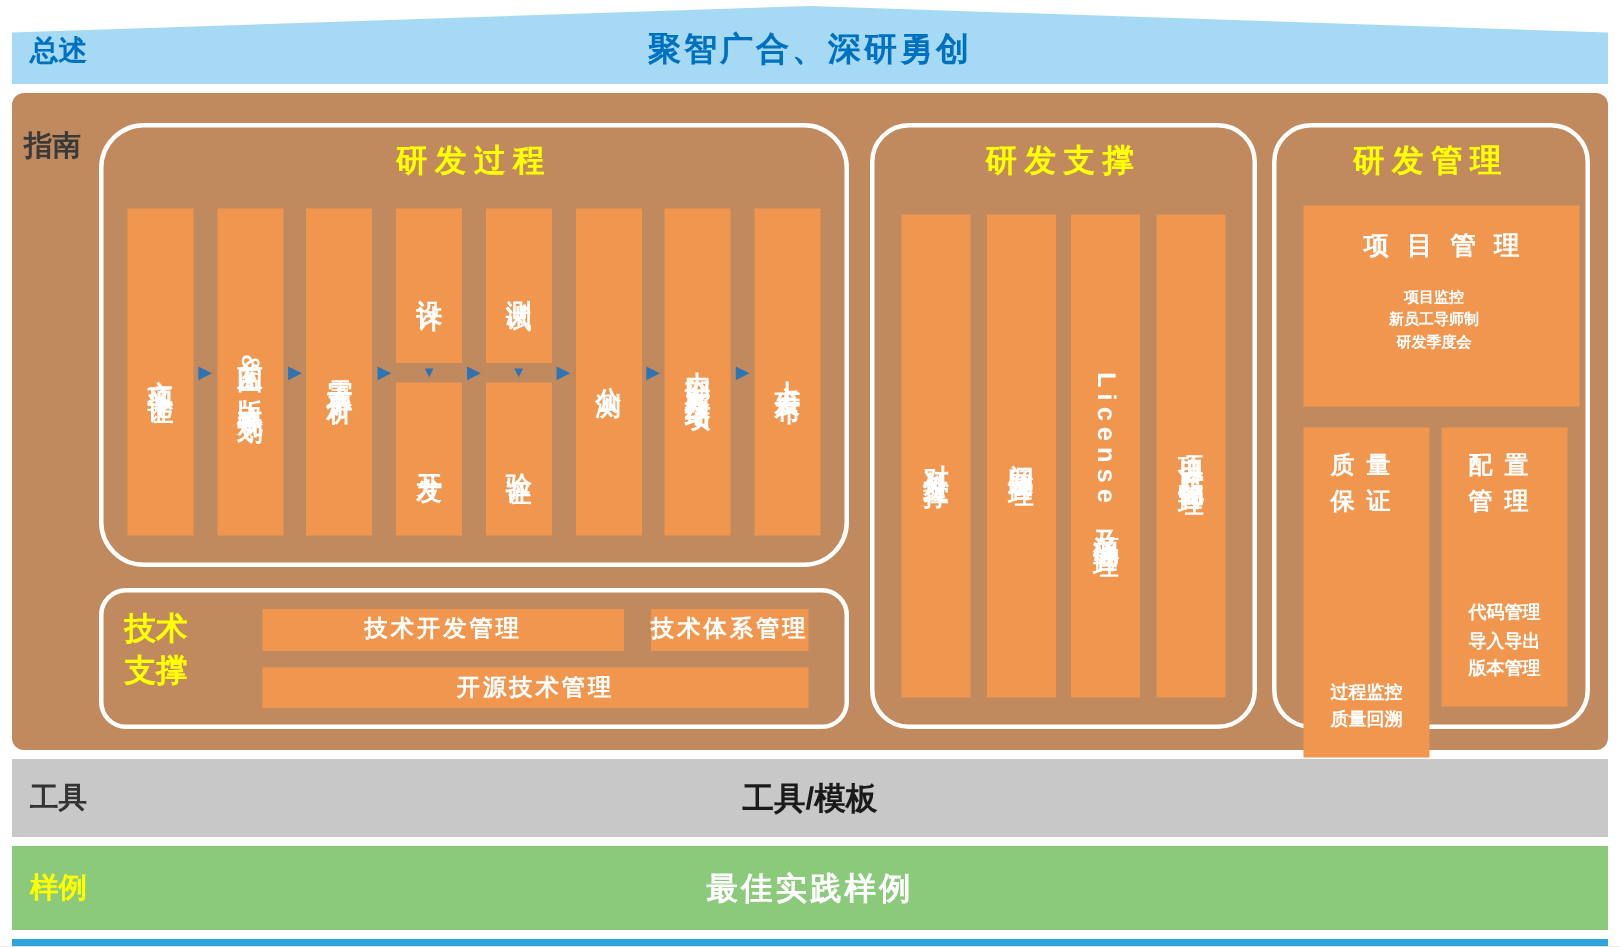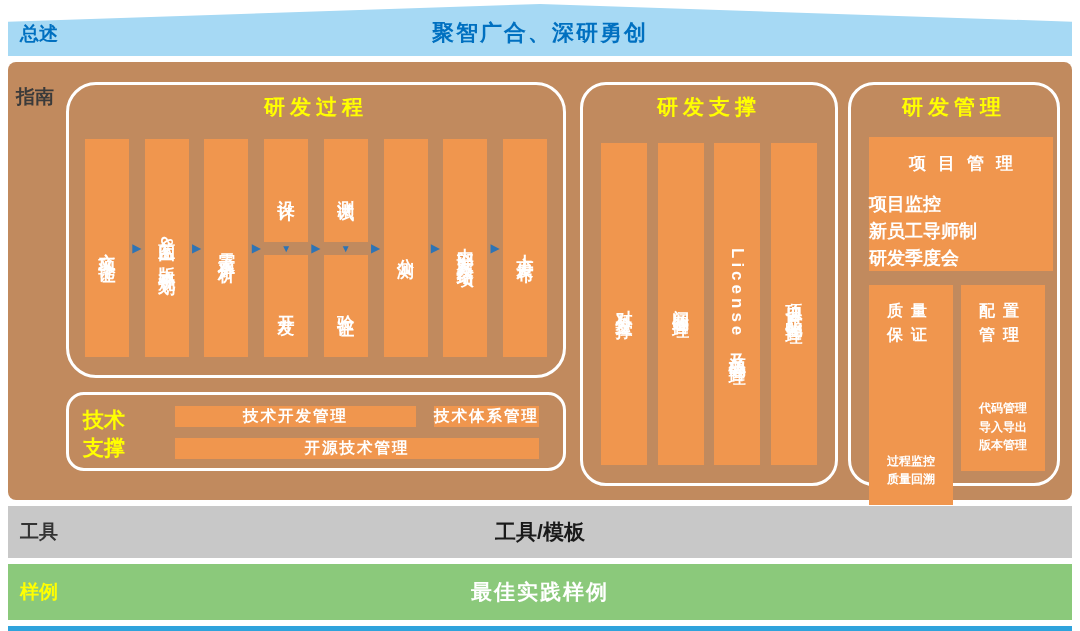--- a/index.html
+++ b/index.html
@@ -26,37 +26,37 @@
   .process-panel{left:58px;top:20px;width:500px;height:296px;border-radius:30px;}
   .flow-row{position:absolute;left:16px;right:16px;top:54px;bottom:18px;display:flex;justify-content:space-between;align-items:stretch;}
   .vcol{width:44px;background:#F0964E;display:flex;align-items:center;justify-content:center;}
   .vtext{writing-mode:vertical-rl;text-orientation:mixed;color:#ffffff;font-weight:bold;font-size:17px;letter-spacing:4px;}
   .arrow{align-self:center;color:#2E74B5;font-size:12px;line-height:12px;flex:0 0 auto;}
   .vsplit{width:44px;display:flex;flex-direction:column;}
   .vbox{background:#F0964E;flex:1;display:flex;align-items:center;justify-content:center;}
   .arrow-down{color:#2E74B5;font-size:10px;text-align:center;line-height:13px;height:13px;}
 
   
-  .tech-panel{left:58px;top:330px;width:500px;height:79px;border-radius:18px;}
+  .tech-panel{left:58px;top:330px;width:500px;height:94px;border-radius:18px;}
   .tech-label{position:absolute;left:14px;top:11px;width:48px;color:#FFFF00;font-weight:bold;font-size:21px;line-height:1.35;}
   .tech-grid{position:absolute;left:106px;right:24px;top:11px;bottom:11px;display:grid;grid-template-columns:1fr;gap:11px 18px;}
   .tech-item{background:#F0964E;color:#ffffff;font-weight:bold;font-size:15.5px;display:flex;align-items:center;justify-content:center;letter-spacing:2px;}
   .tech-item.wide{grid-column:1 / span 2;}
 
   
   .support-panel{left:572px;top:20px;width:258px;height:404px;border-radius:26px;}
   .bars{position:absolute;left:18px;right:18px;top:58px;bottom:18px;display:flex;justify-content:space-between;}
   .bar{width:46px;background:#F0964E;display:flex;align-items:center;justify-content:center;}
 
   
   .mgmt-panel{left:840px;top:20px;width:212px;height:404px;border-radius:26px;}
   .obox{position:absolute;background:#F0964E;}
   .project-box{left:18px;top:52px;width:184px;height:134px;}
   .project-title{margin-top:15px;text-align:center;color:#ffffff;font-weight:bold;font-size:17px;letter-spacing:12px;padding-left:12px;}
-  .project-items{margin-top:16px;text-align:left;padding-right:10px;color:#ffffff;font-weight:bold;font-size:18px;line-height:1.5;}
+  .project-items{margin-top:16px;text-align:center;padding-right:10px;color:#ffffff;font-weight:bold;font-size:10px;line-height:1.5;}
   .quality-box{left:18px;top:200px;width:84px;height:220px;}
   .config-box{left:110px;top:200px;width:84px;height:186px;}
   .twoline-title{width:62px;margin:14px auto 0;color:#ffffff;font-weight:bold;font-size:16px;letter-spacing:8px;line-height:1.5;text-align:center;}
   .sub-items{position:absolute;left:0;right:0;bottom:16px;text-align:center;color:#ffffff;font-weight:bold;font-size:12px;line-height:1.55;}
 
   
   .tools-band{position:absolute;left:8px;top:506px;width:1064px;height:52px;background:#C8C8C8;}
   .tools-label{position:absolute;left:12px;top:50%;transform:translateY(-50%);color:#333333;font-weight:bold;font-size:19px;}
   .tools-title{position:absolute;left:0;right:0;top:50%;transform:translateY(-50%);text-align:center;color:#1A1A1A;font-weight:bold;font-size:21px;}
 

